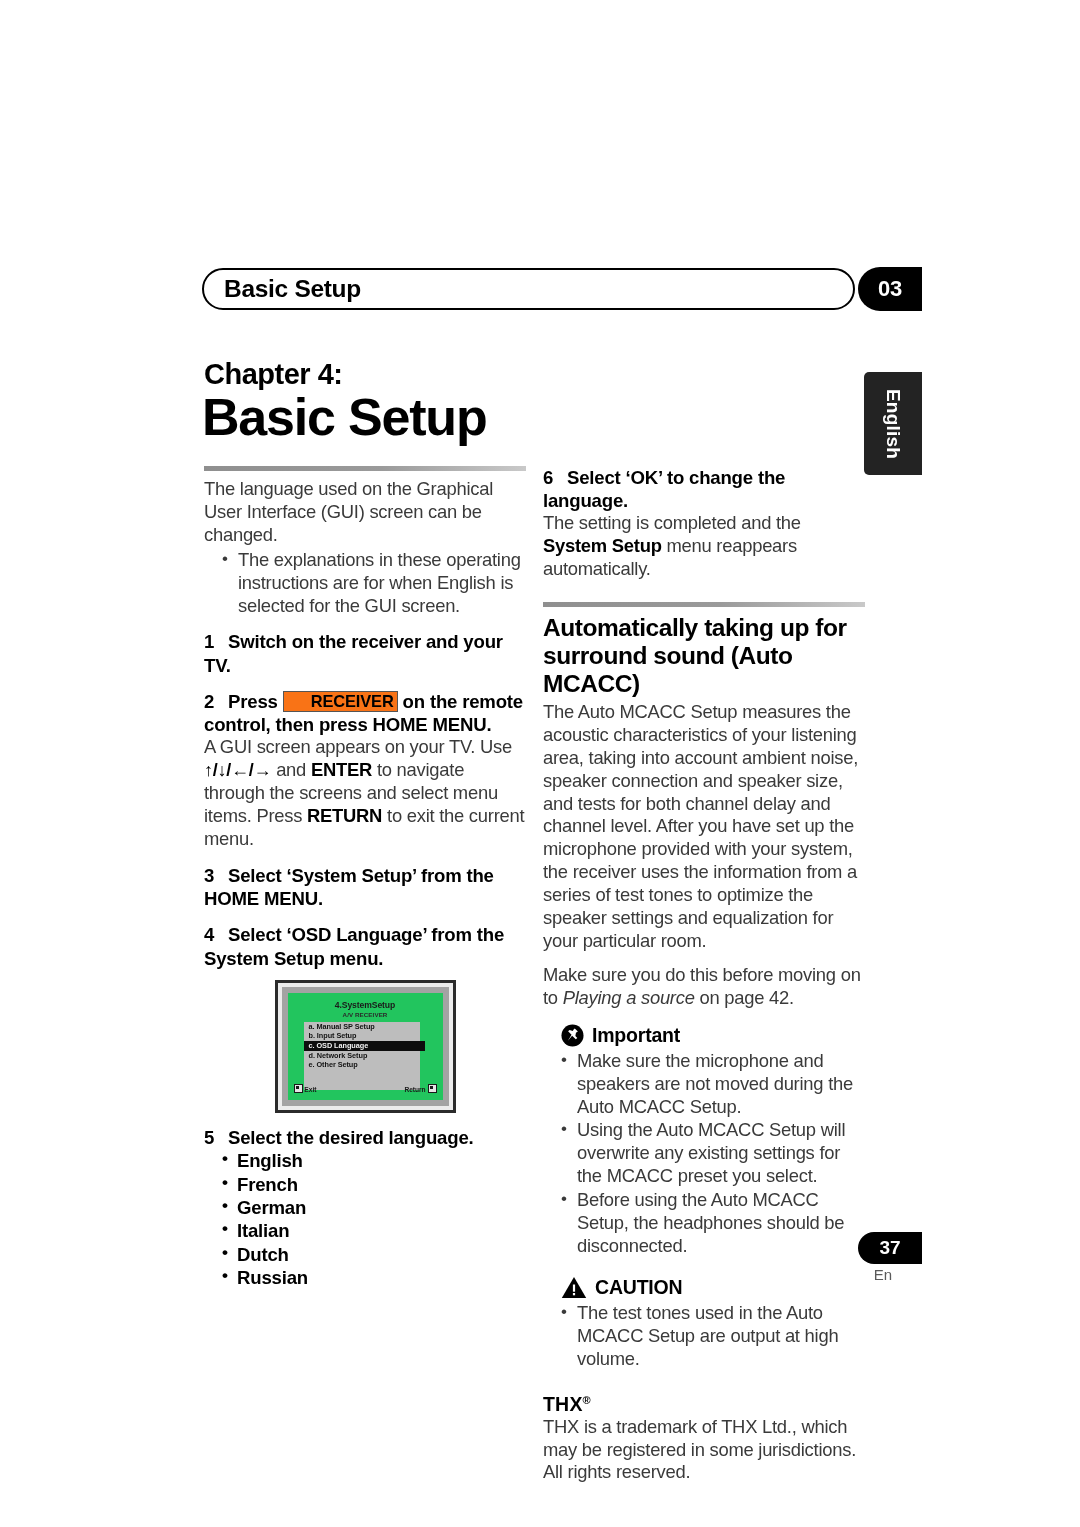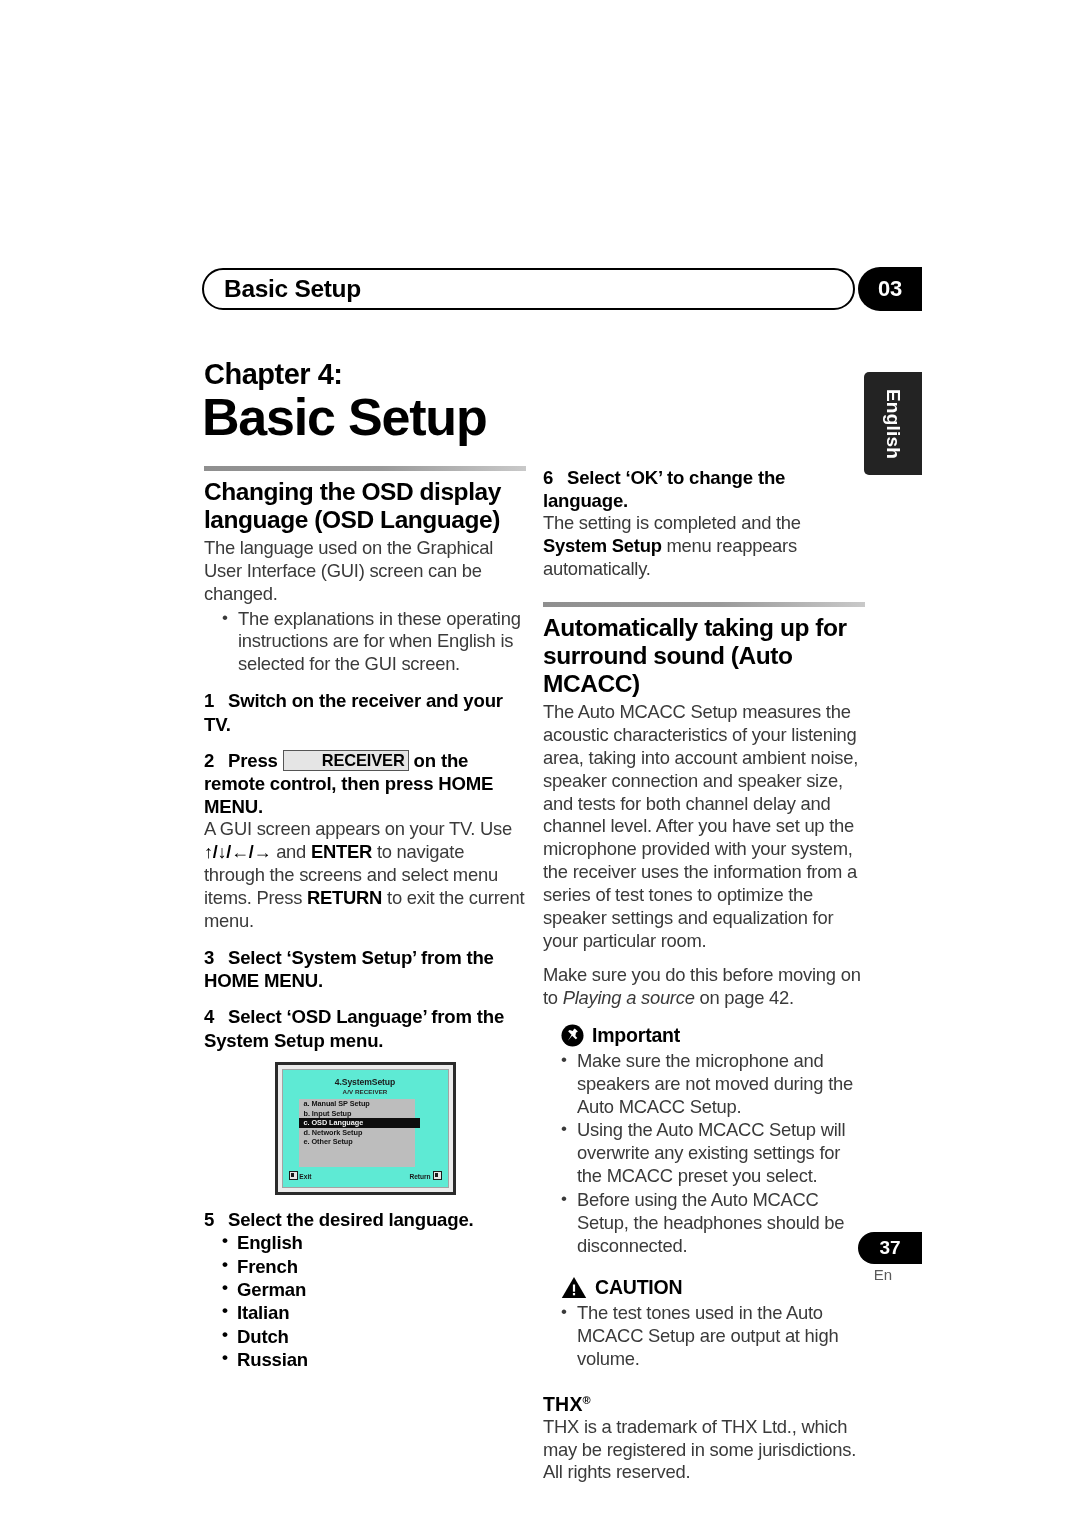--- a/index.html
+++ b/index.html
@@ -187,22 +187,22 @@
   }
   .step .txt {
     display: block;
     padding-left: 0;
     text-indent: 24px;
   }
 
   .kbd {
     display: inline-block;
     border: 1.3px solid #555;
-    background: #e5e5e5;
-    padding: 0px 3px 1px 14px;
+    background: #f97316;
+    padding: 0px 3px 1px 3px;
     font-size: 16.4px;
     font-weight: bold;
     line-height: 1.12;
     color: #000;
     vertical-align: 1px;
     letter-spacing: -0.1px;
   }
 
   .arrow { font-size: 18px; font-weight: bold; color:#000; }
 
@@ -241,22 +241,22 @@
     height: 133px;
     background: #ececec;
     border: 3px solid #2b2b2b;
     box-sizing: border-box;
     overflow: hidden;
   }
   .osd-inner {
     position: absolute;
     left: 4px; top: 4px;
     right: 4px; bottom: 4px;
-    border: 1px solid #a3a3a3;
-    background: #5eead4;
+    border: 6px solid #a3a3a3;
+    background: #22c55e;
   }
   .osd-title {
     position: absolute;
     left: 0; right: 0;
     top: 7px;
     text-align: center;
     font-size: 8.6px;
     font-weight: bold;
     color: #1a1a1a;
     letter-spacing: -0.1px;
@@ -410,24 +410,20 @@
   <div class="lang-tab">
     <span>English</span>
   </div>
 
   <div class="chapter-label">Chapter 4:</div>
   <div class="chapter-title">Basic Setup</div>
 
   <div class="col-left">
 
     <div class="rule"></div>
-    <h2 class="sect">
-      <span>Changing the OSD display</span><br>
-      <span>language (OSD Language)</span>
-    </h2>
 
     <p class="body">The language used on the Graphical User Interface (GUI) screen can be changed.</p>
 
     <ul class="bullets indented">
       <li>The explanations in these operating instructions are for when English is selected for the GUI screen.</li>
     </ul>
 
     <div class="step">
       <span class="num">1</span>
       <span class="txt">Switch on the receiver and your TV.</span>

